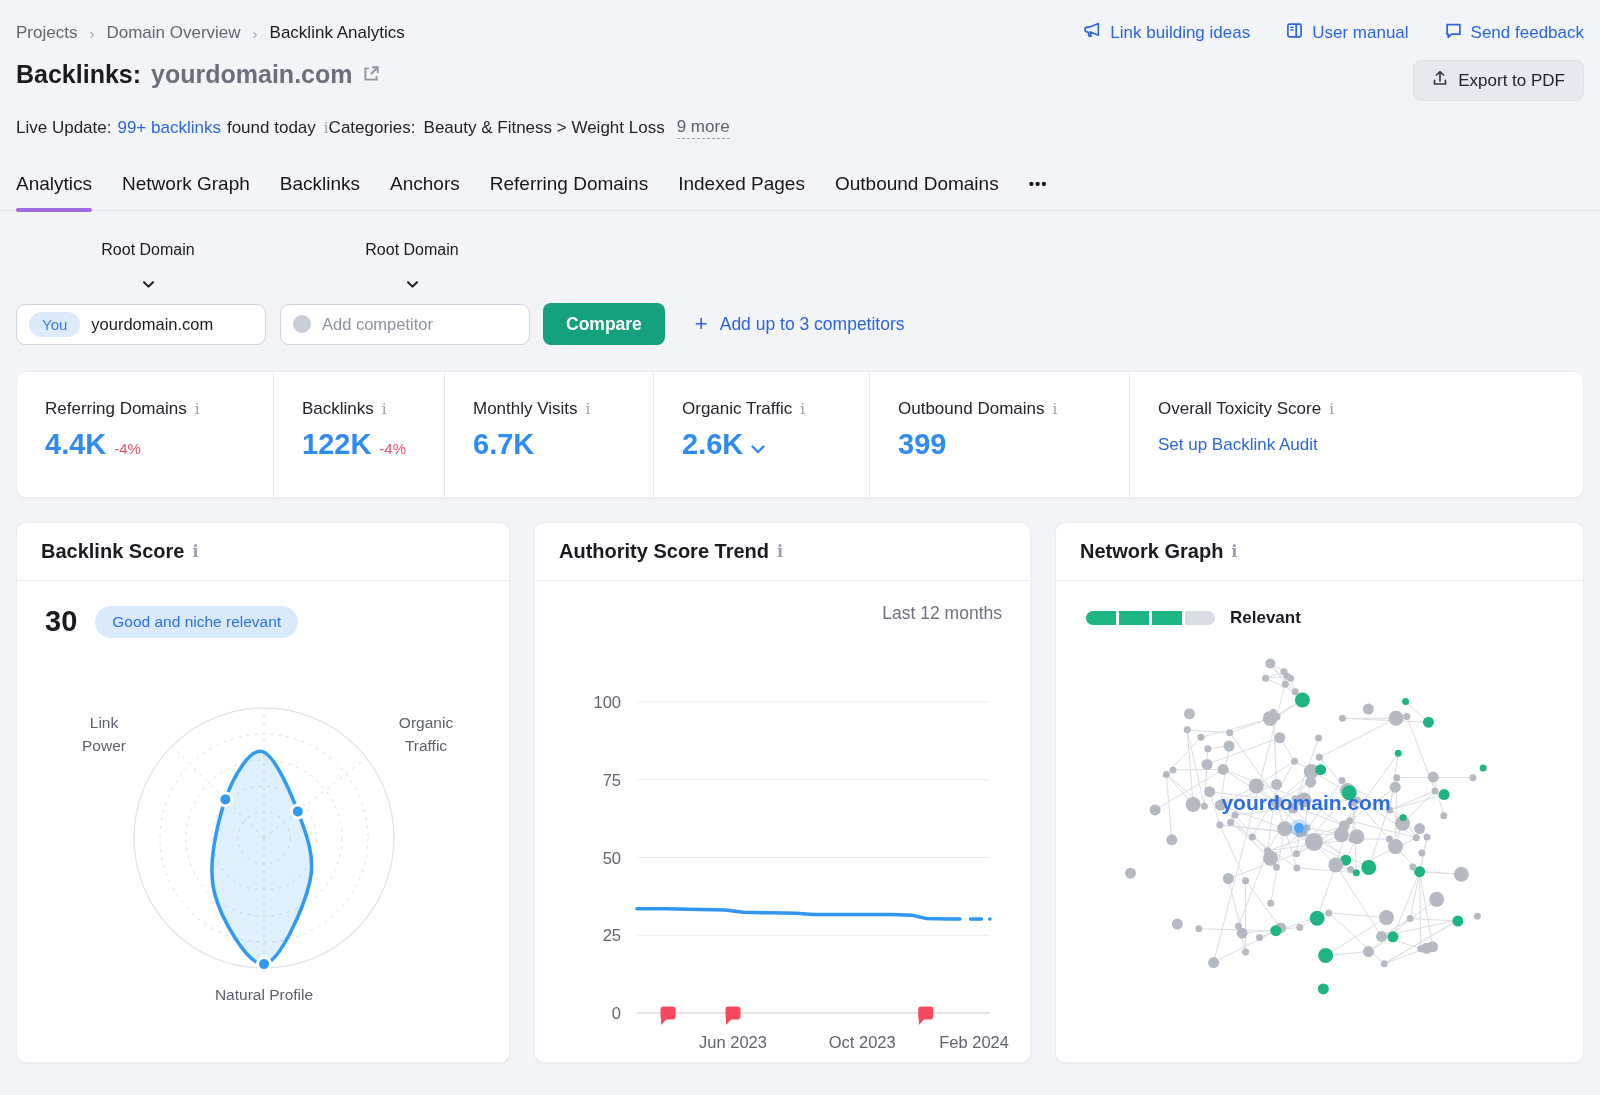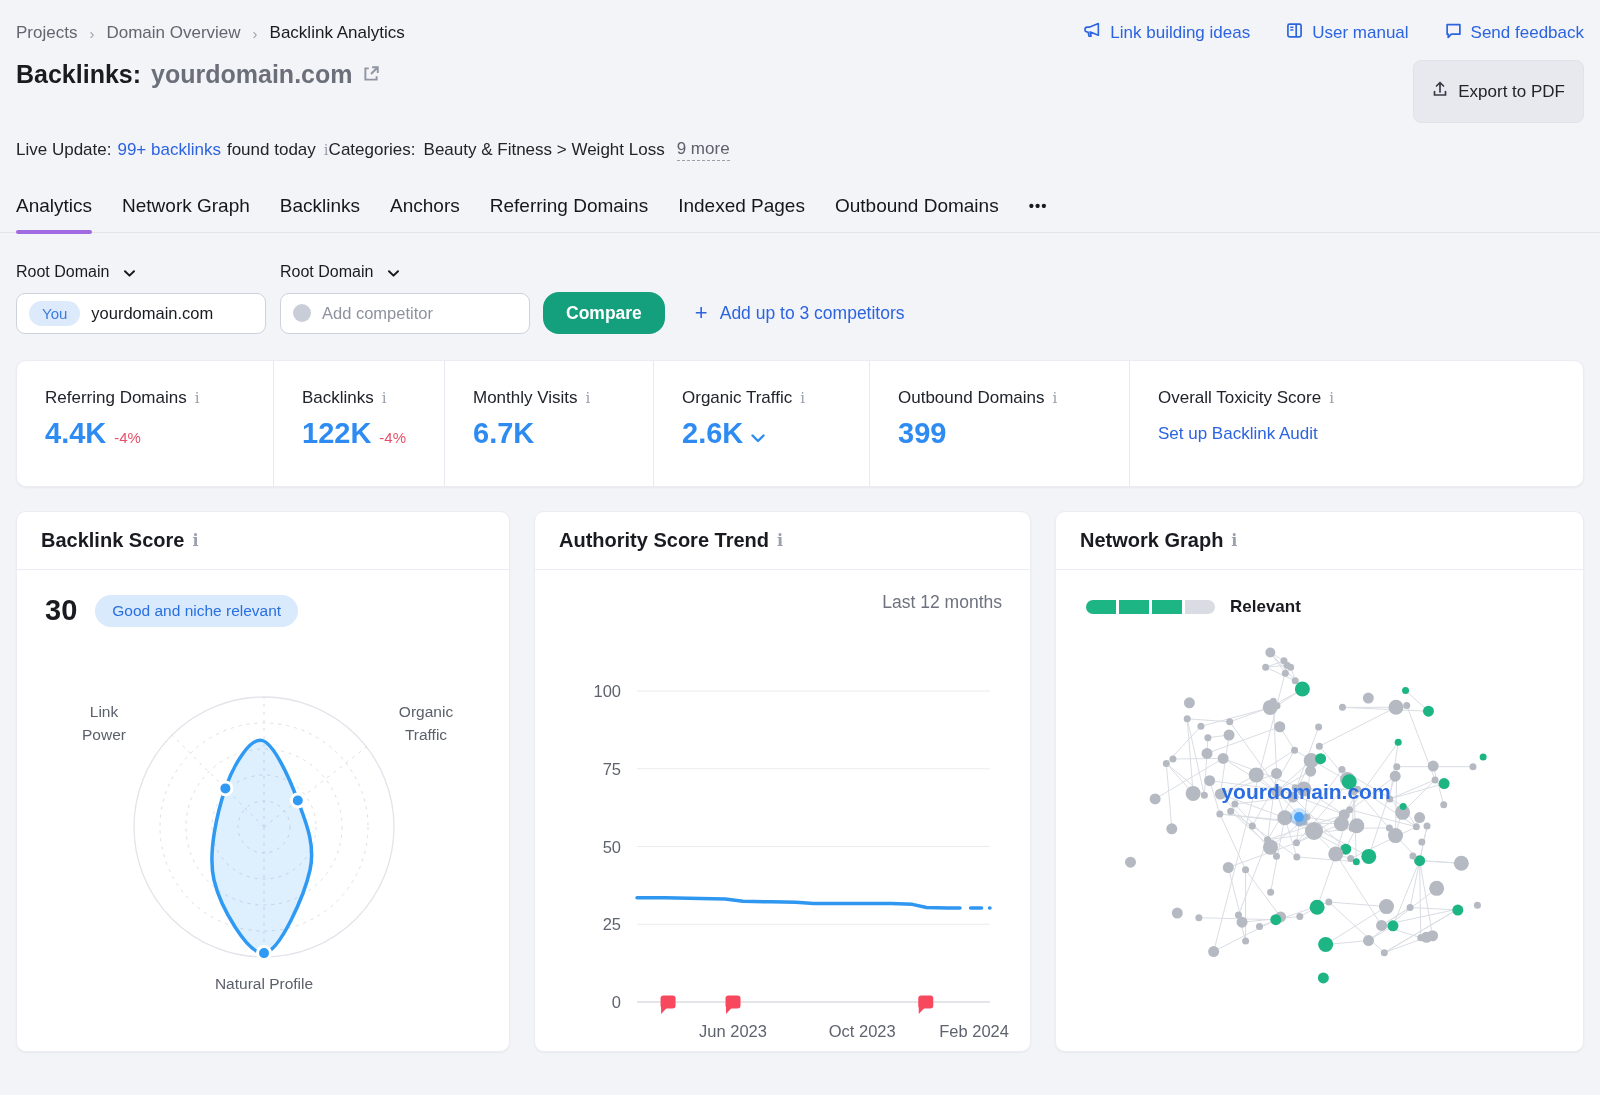--- a/index.html
+++ b/index.html
@@ -13,48 +13,48 @@
   .breadcrumb .crumb { cursor:pointer; }
   .breadcrumb .sep { color:#9aa0ab; font-size:15px; }
   .breadcrumb .crumb.current { color:#1a1b20; }
   .top-links { display:flex; align-items:center; gap:36px; }
   .top-link { display:flex; align-items:center; gap:9px; color:#2c64e0; font-size:17px; cursor:pointer; }
 
   
   .title-row { display:flex; justify-content:space-between; align-items:flex-start; margin-top:16px; }
   .h1 { font-size:25px; font-weight:700; display:flex; align-items:center; gap:10px; }
   .h1 .domain { color:#6b6f7a; }
-  .export-btn { display:flex; align-items:center; gap:10px; background:#e7e9ef; border:1px solid #dfe2e9; border-radius:8px; padding:20px 18px; font-size:17px; color:#23242a; cursor:pointer; }
+  .export-btn { display:flex; align-items:center; gap:10px; background:#e7e9ef; border:1px solid #dfe2e9; border-radius:8px; padding:9px 18px; font-size:17px; color:#23242a; cursor:pointer; }
 
   
   .info-row { display:flex; align-items:center; margin-top:16px; font-size:17px; color:#23242a; }
   .info-row .live-link { color:#2c64e0; margin:0 6px; cursor:pointer; }
   .info-row .cats { }
   .more-link { color:#5d616c; border-bottom:1px dashed #9aa0ab; margin-left:12px; padding-bottom:1px; cursor:pointer; }
   .info { font-family:"DejaVu Serif",serif; color:#9aa0ac; font-size:15px; margin-left:8px; cursor:pointer; }
 
   
   .tabs { display:flex; align-items:flex-end; gap:30px; margin-top:34px; border-bottom:1px solid #e3e5eb; }
   .tab { font-size:19px; color:#16171d; padding-bottom:15px; position:relative; cursor:pointer; white-space:nowrap; }
   .tab.active { font-weight:400; }
   .tab.active::after { content:""; position:absolute; left:0; right:0; bottom:-2px; height:4px; border-radius:3px; background:#a06ae0; }
   .tab-more { font-size:15px; letter-spacing:1px; padding-bottom:18px; font-weight:700; cursor:pointer; }
 
   
   .filter-labels { display:flex; margin-top:30px; font-size:16px; }
-  .filter-label { width:264px; display:flex; align-items:center; gap:15px; cursor:pointer; }
+  .filter-label { width:264px; display:flex; align-items:center; gap:15px; cursor:pointer;flex-direction:column; }
   .filter-inputs { display:flex; align-items:center; margin-top:11px; }
   .domain-box { width:250px; height:41px; background:#fff; border:1px solid #cdd2dc; border-radius:9px; display:flex; align-items:center; padding:0 12px; gap:11px; cursor:text; }
   .you-pill { background:#ddeafc; color:#3a7de0; font-size:15px; border-radius:999px; padding:4px 13px; }
   .domain-box .val { font-size:16.5px; color:#1a1b20; }
   .competitor-box { margin-left:14px; }
   .competitor-box .dot { width:18px; height:18px; border-radius:50%; background:#c9cdd7; flex:0 0 auto; }
   .competitor-box input { border:none; outline:none; font-size:16.5px; width:170px; font-family:inherit; color:#1a1b20; background:transparent; }
   .competitor-box input::placeholder { color:#8d929e; }
-  .compare-btn { margin-left:13px; height:42px; background:#14a07d; color:#fff; border:none; border-radius:16px; font-size:17.5px; font-weight:700; padding:0 23px; cursor:pointer; font-family:inherit; }
+  .compare-btn { margin-left:13px; height:42px; background:#14a07d; color:#fff; border:none; border-radius:8px; font-size:17.5px; font-weight:700; padding:0 23px; cursor:pointer; font-family:inherit; }
   .add-competitors { margin-left:30px; display:flex; align-items:center; gap:12px; color:#2c64e0; font-size:17.5px; cursor:pointer; }
   .add-competitors .plus { font-size:22px; font-weight:400; }
 
   
   .metrics-card { margin:26px 16px 0; background:#fff; border:1px solid #ebedf2; border-radius:10px; box-shadow:0 1px 2px rgba(23,25,35,.05); height:127px; display:flex; }
   .metric { padding:27px 0 0 28px; border-left:1px solid #e7e9ee; }
   .metric:first-child { border-left:none; }
   .metric .m-label { font-size:17px; color:#22242c; display:flex; align-items:center; }
   .metric .m-value { margin-top:9px; font-size:29px; font-weight:700; color:#2e8bf2; display:flex; align-items:baseline; }
   .metric .m-delta { font-size:15px; font-weight:400; color:#e8506a; margin-left:8px; }

